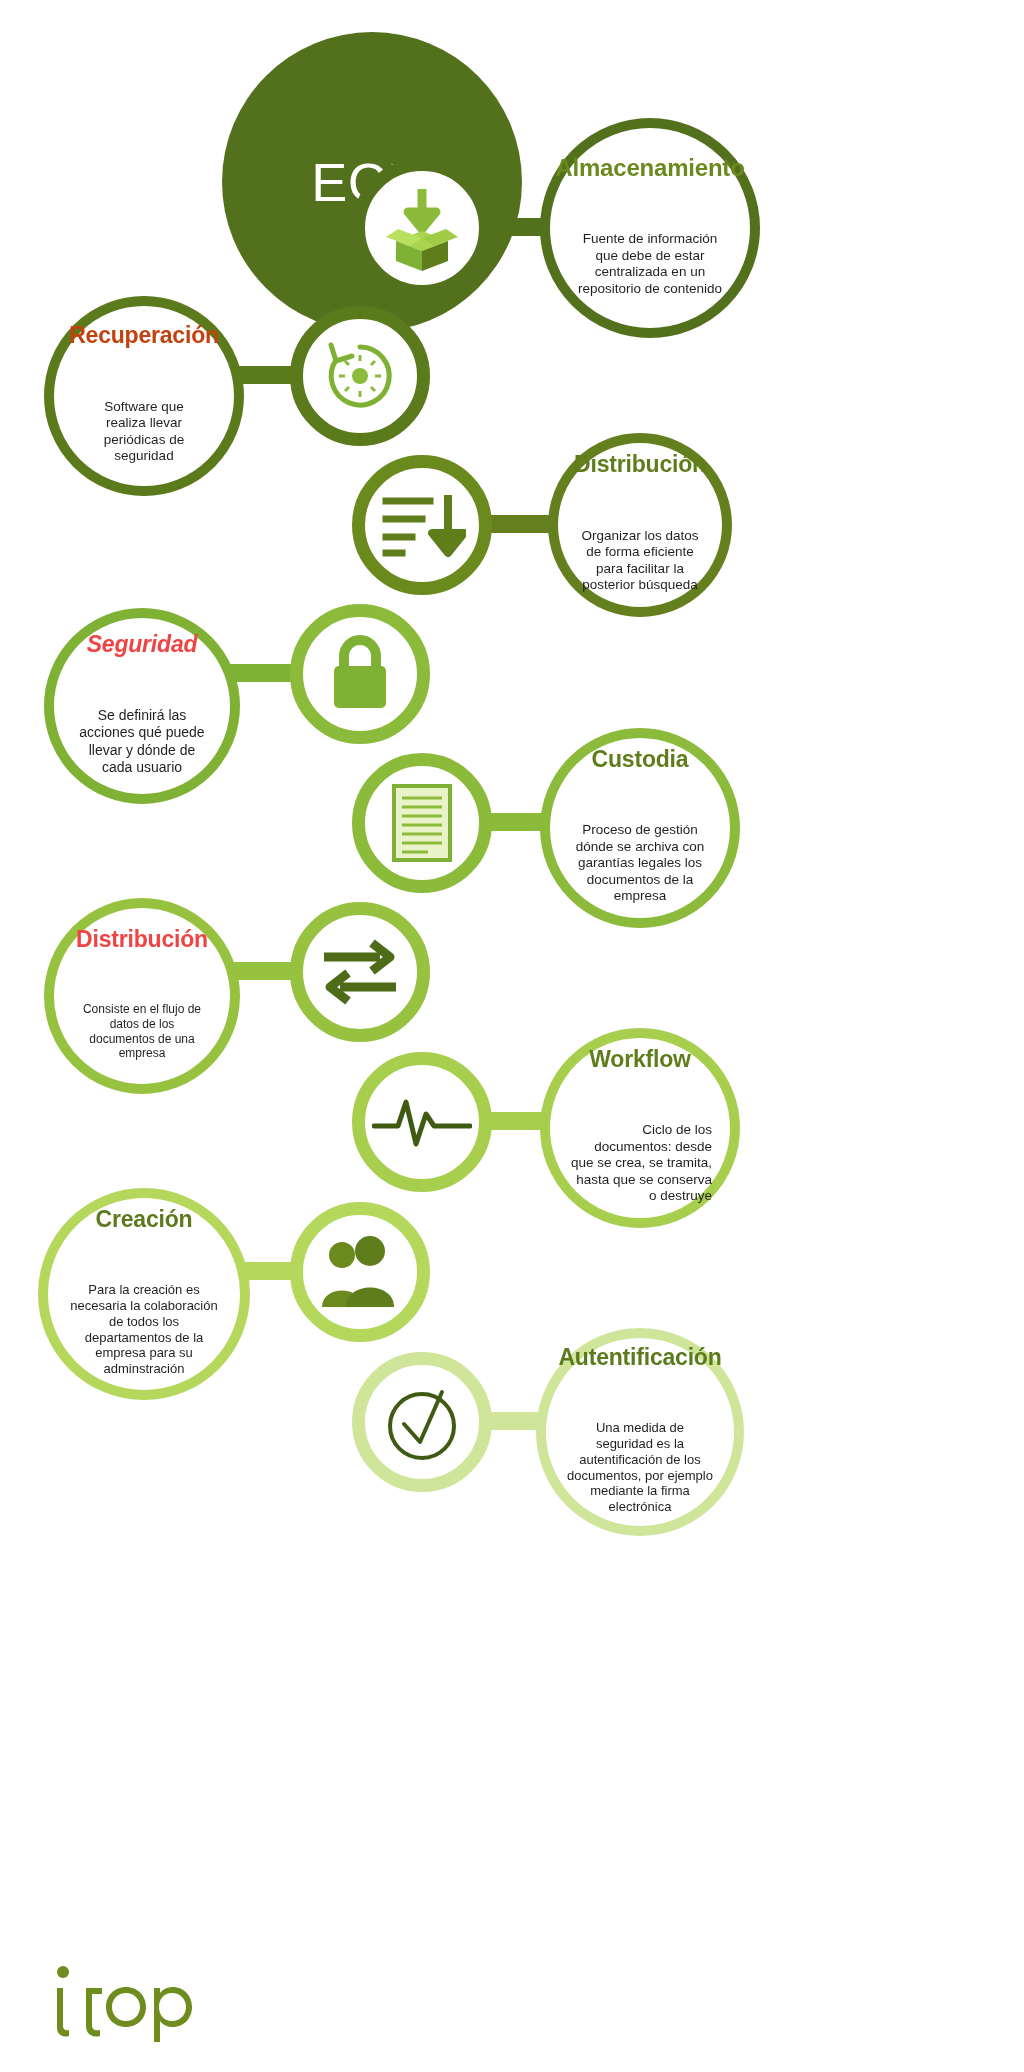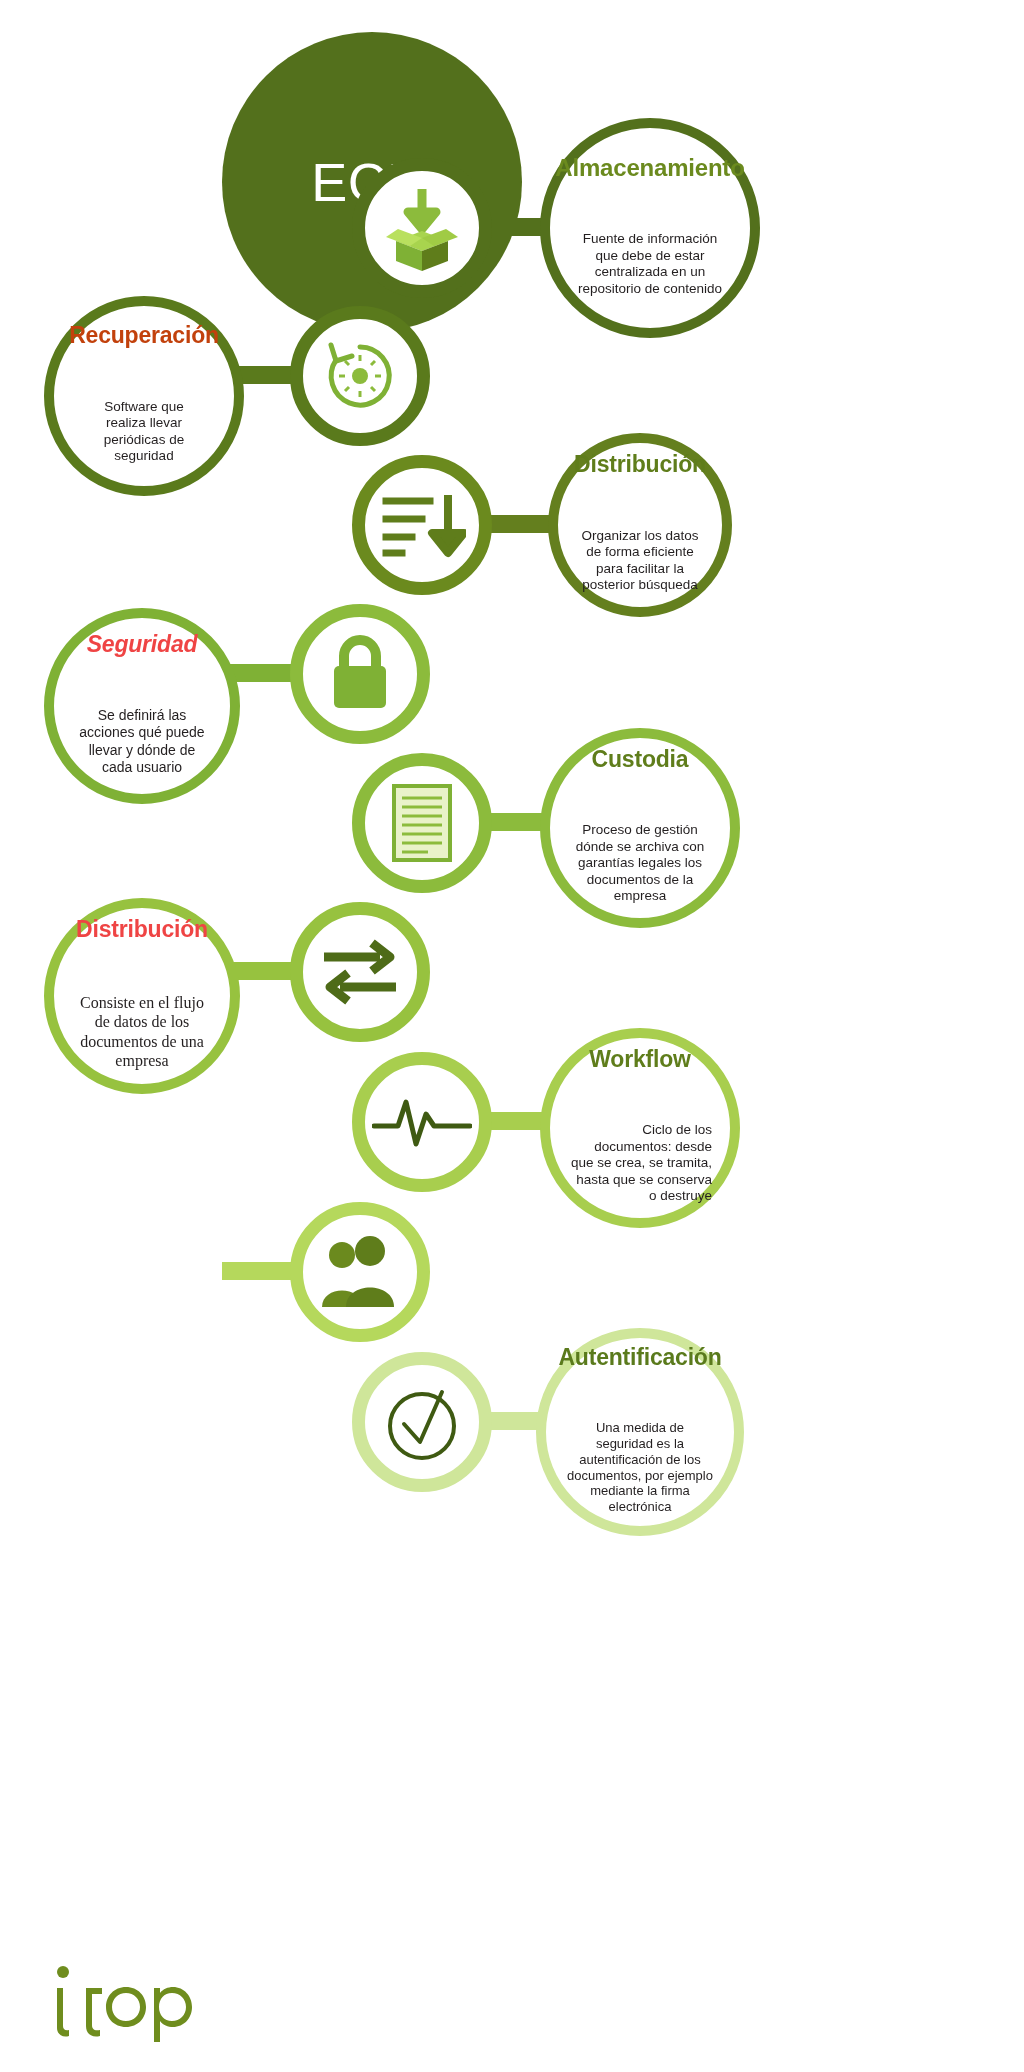--- a/index.html
+++ b/index.html
@@ -160,21 +160,21 @@
 
   <div class="icon-circle" style="left:290px;top:902px;width:140px;height:140px;border:13px solid #97c23f;">
     <svg width="84" height="70" viewBox="0 0 84 70">
       <path d="M6 20 L62 20 M54 6 L72 20 L54 34" fill="none" stroke="#4e6b18" stroke-width="9" stroke-linejoin="round"></path>
       <path d="M78 50 L22 50 M30 36 L12 50 L30 64" fill="none" stroke="#4e6b18" stroke-width="9" stroke-linejoin="round"></path>
     </svg>
   </div>
 
   <div class="text-circle" style="left:44px;top:898px;width:196px;height:196px;border:10px solid #97c23f;">
     <div class="t-title" style="font-size:23px;color:#ef4444;">Distribución</div>
-    <div class="t-desc" style="font-size:16px;padding:0 18px;font-family:Liberation Serif, serif;">Consiste en el flujo de datos de los documentos de una empresa</div>
+    <div class="t-desc" style="font-size:12px;padding:0 18px;">Consiste en el flujo de datos de los documentos de una empresa</div>
   </div>
 
   <div class="connector" style="left:460px;top:1112px;width:120px;background:#a8ce4e;"></div>
 
   <div class="icon-circle" style="left:352px;top:1052px;width:140px;height:140px;border:13px solid #a8ce4e;">
     <svg width="100" height="60" viewBox="0 0 100 60">
       <polyline points="2,34 26,34 34,10 44,52 54,22 62,34 98,34" fill="none" stroke="#3f5a12" stroke-width="5" stroke-linejoin="round" stroke-linecap="round"></polyline>
     </svg>
   </div>
 
@@ -187,20 +187,24 @@
 
   <div class="icon-circle" style="left:290px;top:1202px;width:140px;height:140px;border:13px solid #b5d85c;">
     <svg width="84" height="74" viewBox="0 0 84 74">
       <circle cx="24" cy="20" r="13" fill="#6b8a1e"></circle>
       <path d="M4 72 C4 50 44 50 44 72 Z" fill="#6b8a1e"></path>
       <circle cx="52" cy="16" r="15" fill="#5f7d1b"></circle>
       <path d="M28 72 C28 46 76 46 76 72 Z" fill="#5f7d1b"></path>
     </svg>
   </div>
 
+  <div class="text-circle" style="left:38px;top:1188px;width:212px;height:212px;border:10px solid #b5d85c;">
+    <div class="t-title" style="font-size:23px;color:#5a7a1c;">Creación</div>
+    <div class="t-desc" style="font-size:13px;padding:0 16px;">Para la creación es necesaria la colaboración de todos los departamentos de la empresa para su adminstración</div>
+  </div>
 
   <div class="connector" style="left:460px;top:1412px;width:120px;background:#cfe69a;"></div>
 
   <div class="icon-circle" style="left:352px;top:1352px;width:140px;height:140px;border:13px solid #cfe69a;">
     <svg width="84" height="84" viewBox="0 0 84 84">
       <circle cx="42" cy="46" r="32" fill="none" stroke="#3f5a12" stroke-width="4"></circle>
       <polyline points="24,44 40,62 62,12" fill="none" stroke="#3f5a12" stroke-width="4" stroke-linejoin="round" stroke-linecap="round"></polyline>
     </svg>
   </div>
 

